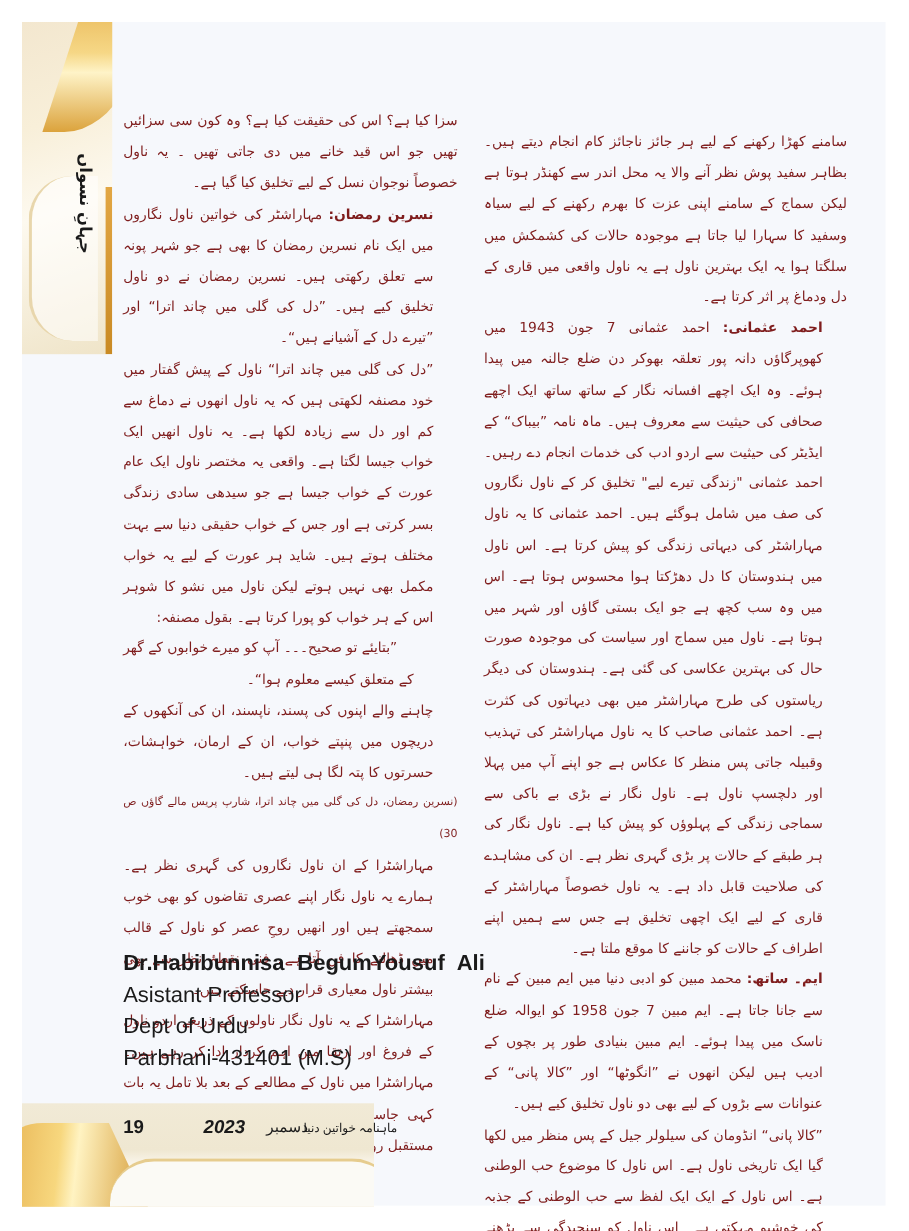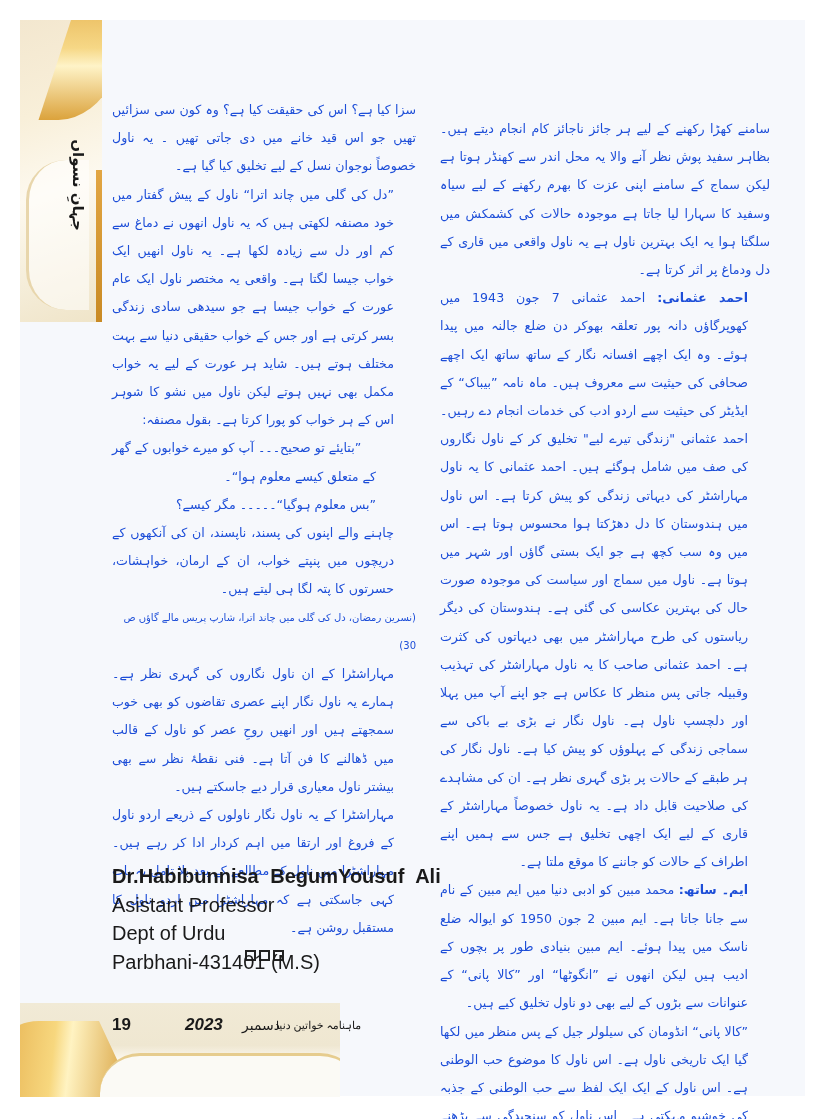--- a/index.html
+++ b/index.html
@@ -49,26 +49,26 @@
     position: absolute; left: 20px; top: 1010px; width: 368px; height: 30px;
     z-index: 3; display: flex; align-items: center;
   }
   .footer .pg { position: absolute; left: 92px; font-family: "Liberation Sans", sans-serif; font-weight: bold; font-size: 17px; color: #1a1a1a; }
   .footer .yr { position: absolute; left: 165px; font-family: "Liberation Sans", sans-serif; font-weight: bold; font-size: 17px; color: #1a1a1a; font-style: italic; }
   .footer .mo { position: absolute; left: 222px; font-size: 14px; color: #1a1a1a; direction: rtl; }
   .footer .mag { position: absolute; left: 256px; font-size: 11px; color: #1a1a1a; direction: rtl; white-space: nowrap; font-family: Liberation Serif, serif; }
 
   .col {
     position: absolute; direction: rtl; text-align: justify; text-align-last: right;
-    color: #1d4ed8; font-family: "DejaVu Sans", sans-serif; font-size: 12.6px; line-height: 28.2px;
+    color: #7f1d1d; font-family: "DejaVu Sans", sans-serif; font-size: 12.6px; line-height: 28.2px;
   }
   .col p { margin: 0; }
   .col .indent { padding-right: 22px; }
   .col .quote { padding-right: 40px; text-align: left; }
-  .col .ref { font-size: 10px; text-align: right; }
+  .col .ref { font-size: 10px; }
   .col .heading { font-weight: bold; }
   .col-left { left: 112px; top: 96px; width: 304px; }
   .col-right { left: 440px; top: 115px; width: 330px; }
 
   .ornament { display: flex; justify-content: center; gap: 3px; margin: 2px 0 0 0; height: 22px; align-items: center; }
   .ornament span { width: 11px; height: 11px; border: 2.5px solid #222; box-sizing: border-box; display: inline-block; }
 
   .sig {
     position: absolute; left: 112px; top: 862px; direction: ltr; text-align: left;
     font-family: "Liberation Sans", sans-serif; font-size: 20px; color: #1a1a1a; line-height: 28.5px;
@@ -82,23 +82,23 @@
 <div class="page"></div>
 
 <div class="gold-top"></div>
 <div class="gold-curve"></div>
 <div class="side-label">
   <span>جہانِ نسواں</span>
 </div>
 
 <div class="col col-left">
   <p>سزا کیا ہے؟ اس کی حقیقت کیا ہے؟ وہ کون سی سزائیں تھیں جو اس قید خانے میں دی جاتی تھیں ۔ یہ ناول خصوصاً نوجوان نسل کے لیے تخلیق کیا گیا ہے۔</p>
+  <p class="indent"><span class="heading">نسرین رمضان:</span><span> مہاراشٹر کی خواتین ناول نگاروں میں ایک نام نسرین رمضان کا بھی ہے جو شہر پونہ سے تعلق رکھتی ہیں۔ نسرین رمضان نے دو ناول تخلیق کیے ہیں۔ ”دل کی گلی میں چاند اترا“ اور ”تیرے دل کے آشیانے ہیں“۔</span></p>
   <p class="indent">”دل کی گلی میں چاند اترا“ ناول کے پیش گفتار میں خود مصنفہ لکھتی ہیں کہ یہ ناول انھوں نے دماغ سے کم اور دل سے زیادہ لکھا ہے۔ یہ ناول انھیں ایک خواب جیسا لگتا ہے۔ واقعی یہ مختصر ناول ایک عام عورت کے خواب جیسا ہے جو سیدھی سادی زندگی بسر کرتی ہے اور جس کے خواب حقیقی دنیا سے بہت مختلف ہوتے ہیں۔ شاید ہر عورت کے لیے یہ خواب مکمل بھی نہیں ہوتے لیکن ناول میں نشو کا شوہر اس کے ہر خواب کو پورا کرتا ہے۔ بقول مصنفہ:</p>
   <p class="quote">”بتایئے تو صحیح۔۔۔ آپ کو میرے خوابوں کے گھر کے متعلق کیسے معلوم ہوا“۔</p>
-  <p class="quote">”بس معلوم ہوگیا“۔۔۔۔۔ مگر کیسے؟</p>
   <p class="indent">چاہنے والے اپنوں کی پسند، ناپسند، ان کی آنکھوں کے دریچوں میں پنپتے خواب، ان کے ارمان، خواہشات، حسرتوں کا پتہ لگا ہی لیتے ہیں۔</p>
   <p class="ref">(نسرین رمضان، دل کی گلی میں چاند اترا، شارپ پریس مالے گاؤں ص 30)</p>
   <p class="indent">مہاراشٹرا کے ان ناول نگاروں کی گہری نظر ہے۔ ہمارے یہ ناول نگار اپنے عصری تقاضوں کو بھی خوب سمجھتے ہیں اور انھیں روحِ عصر کو ناول کے قالب میں ڈھالنے کا فن آتا ہے۔ فنی نقطۂ نظر سے بھی بیشتر ناول معیاری قرار دیے جاسکتے ہیں۔</p>
   <p class="indent">مہاراشٹرا کے یہ ناول نگار ناولوں کے ذریعے اردو ناول کے فروغ اور ارتقا میں اہم کردار ادا کر رہے ہیں۔ مہاراشٹرا میں ناول کے مطالعے کے بعد بلا تامل یہ بات کہی جاسکتی ہے کہ مہاراشٹرا میں اردو ناول کا مستقبل روشن ہے۔</p>
   <div class="ornament">
     <span></span>
     <span></span>
     <span></span>
   </div>
 </div>
@@ -106,21 +106,21 @@
 <div class="sig">
   <div class="name">Dr.Habibunnisa BegumYousuf Ali</div>
   <div>Asistant Professor</div>
   <div>Dept of Urdu</div>
   <div>Parbhani-431401 (M.S)</div>
 </div>
 
 <div class="col col-right">
   <p>سامنے کھڑا رکھنے کے لیے ہر جائز ناجائز کام انجام دیتے ہیں۔ بظاہر سفید پوش نظر آنے والا یہ محل اندر سے کھنڈر ہوتا ہے لیکن سماج کے سامنے اپنی عزت کا بھرم رکھنے کے لیے سیاہ وسفید کا سہارا لیا جاتا ہے موجودہ حالات کی کشمکش میں سلگتا ہوا یہ ایک بہترین ناول ہے یہ ناول واقعی میں قاری کے دل ودماغ پر اثر کرتا ہے۔</p>
   <p class="indent"><span class="heading">احمد عثمانی:</span><span> احمد عثمانی 7 جون 1943 میں کھوپرگاؤں دانہ پور تعلقہ بھوکر دن ضلع جالنہ میں پیدا ہوئے۔ وہ ایک اچھے افسانہ نگار کے ساتھ ساتھ ایک اچھے صحافی کی حیثیت سے معروف ہیں۔ ماہ نامہ ”بیباک“ کے ایڈیٹر کی حیثیت سے اردو ادب کی خدمات انجام دے رہیں۔ احمد عثمانی "زندگی تیرے لیے" تخلیق کر کے ناول نگاروں کی صف میں شامل ہوگئے ہیں۔ احمد عثمانی کا یہ ناول مہاراشٹر کی دیہاتی زندگی کو پیش کرتا ہے۔ اس ناول میں ہندوستان کا دل دھڑکتا ہوا محسوس ہوتا ہے۔ اس میں وہ سب کچھ ہے جو ایک بستی گاؤں اور شہر میں ہوتا ہے۔ ناول میں سماج اور سیاست کی موجودہ صورت حال کی بہترین عکاسی کی گئی ہے۔ ہندوستان کی دیگر ریاستوں کی طرح مہاراشٹر میں بھی دیہاتوں کی کثرت ہے۔ احمد عثمانی صاحب کا یہ ناول مہاراشٹر کی تہذیب وقبیلہ جاتی پس منظر کا عکاس ہے جو اپنے آپ میں پہلا اور دلچسپ ناول ہے۔ ناول نگار نے بڑی بے باکی سے سماجی زندگی کے پہلوؤں کو پیش کیا ہے۔ ناول نگار کی ہر طبقے کے حالات پر بڑی گہری نظر ہے۔ ان کی مشاہدے کی صلاحیت قابل داد ہے۔ یہ ناول خصوصاً مہاراشٹر کے قاری کے لیے ایک اچھی تخلیق ہے جس سے ہمیں اپنے اطراف کے حالات کو جاننے کا موقع ملتا ہے۔</span></p>
-  <p class="indent"><span class="heading">ایم۔ ساتھ:</span><span> محمد مبین کو ادبی دنیا میں ایم مبین کے نام سے جانا جاتا ہے۔ ایم مبین 2 جون 1950 کو ایوالہ ضلع ناسک میں پیدا ہوئے۔ ایم مبین بنیادی طور پر بچوں کے ادیب ہیں لیکن انھوں نے ”انگوٹھا“ اور ”کالا پانی“ کے عنوانات سے بڑوں کے لیے بھی دو ناول تخلیق کیے ہیں۔</span></p>
+  <p class="indent"><span class="heading">ایم۔ ساتھ:</span><span> محمد مبین کو ادبی دنیا میں ایم مبین کے نام سے جانا جاتا ہے۔ ایم مبین 7 جون 1958 کو ایوالہ ضلع ناسک میں پیدا ہوئے۔ ایم مبین بنیادی طور پر بچوں کے ادیب ہیں لیکن انھوں نے ”انگوٹھا“ اور ”کالا پانی“ کے عنوانات سے بڑوں کے لیے بھی دو ناول تخلیق کیے ہیں۔</span></p>
   <p class="indent">”کالا پانی“ انڈومان کی سیلولر جیل کے پس منظر میں لکھا گیا ایک تاریخی ناول ہے۔ اس ناول کا موضوع حب الوطنی ہے۔ اس ناول کے ایک ایک لفظ سے حب الوطنی کے جذبہ کی خوشبو مہکتی ہے۔ اس ناول کو سنجیدگی سے پڑھنے والا حب الوطنی کے جذبہ سے سرشار ہوجاتا ہے اور آزادی حاصل کرنے کے لیے ہمارے ہندوستانیوں نے جو قربانیاں دی ہیں اس سے اچھی طرح آگاہ ہوجاتا ہے اور اس کے دل میں آزادی کی اہمیت وقیمت بڑھ جاتی ہے۔ اس ناول کا سب سے اہم حصہ اس ناول میں شامل وہ بیانات ہیں جس میں یہ بتانے کی کوشش کی گئی ہے کہ کالے پانی کی</p>
 </div>
 
 <div class="gold-bottom"></div>
 <div class="footer">
   <span class="pg">19</span>
   <span class="yr">2023</span>
   <span class="mo">دسمبر</span>
   <span class="mag">ماہنامہ خواتین دنیا</span>
 </div>

